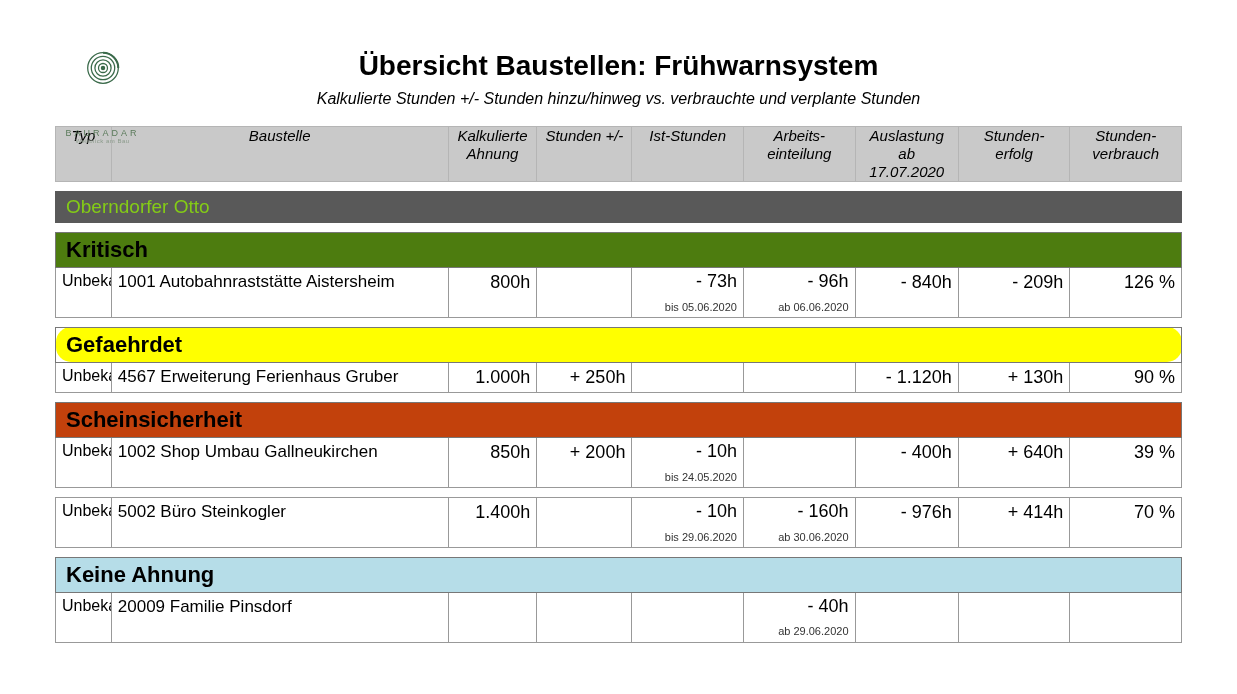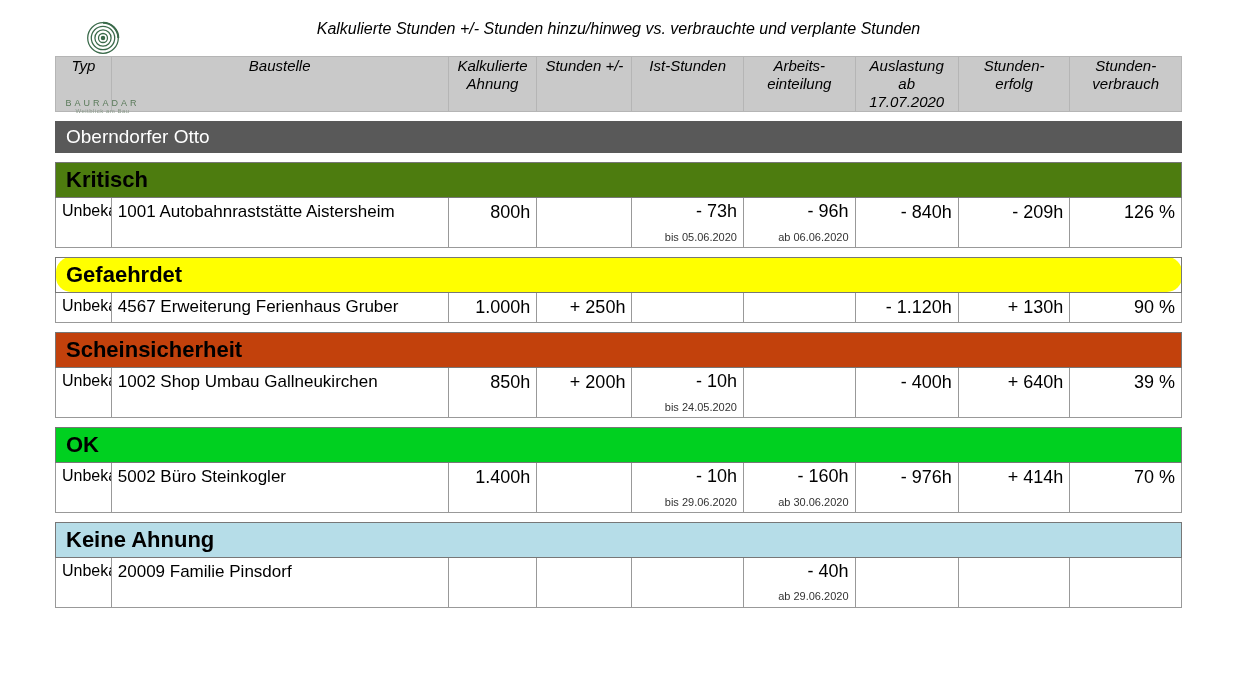--- a/index.html
+++ b/index.html
@@ -76,21 +76,21 @@
   .col-kalk  { width: 86px; }
   .col-pm    { width: 92px; }
   .col-ist   { width: 108px; }
   .col-arb   { width: 108px; }
   .col-ausl  { width: 100px; }
   .col-erf   { width: 108px; }
   .col-verbr { width: 108px; }
 
   tr.owner td {
     background: #595959;
-    color: #ffffff;
+    color: #84cc16;
     font-size: 19px;
     padding: 4px 10px;
     border: 1px solid #595959;
   }
   tr.group td {
     font-size: 22px;
     font-weight: bold;
     padding: 4px 10px;
     border-left: 1px solid #777;
     border-right: 1px solid #777;
@@ -149,20 +149,21 @@
           <circle cx="20" cy="20" r="13"></circle>
         <circle cx="20" cy="20" r="9"></circle>
           <circle cx="20" cy="20" r="5"></circle>
         <path d="M20 3 A17 17 0 0 1 37 20" stroke-width="2.2"></path>
       </g>
       <circle cx="20" cy="20" r="2.5" fill="#3a6a4a"></circle>
     </svg>
     <div class="logo-text">BAURADAR</div>
     <div class="logo-sub">Weitblick am Bau</div>
   </div>
+  <h1>Übersicht Baustellen: Frühwarnsystem</h1>
   <div class="subtitle">Kalkulierte Stunden +/- Stunden hinzu/hinweg vs. verbrauchte und verplante Stunden</div>
 </div>
 
 <table>
   <colgroup>
     <col class="col-typ">
       <col class="col-site">
       <col class="col-kalk">
     <col class="col-pm">
       <col class="col-ist">
@@ -250,23 +251,20 @@
           <span class="note">bis 24.05.2020</span>
         </td>
         <td></td>
         <td class="num">- 400h</td>
         <td class="num">+ 640h</td>
         <td class="num">39 %</td>
       </tr>
       <tr class="spacer">
         <td colspan="9"></td>
       </tr>
-      <tr class="group">
-        <td colspan="9" class="g-ok">OK</td>
-      </tr>
       <tr class="data">
         <td class="typ">Unbekannt</td>
         <td>5002 Büro Steinkogler</td>
         <td class="num">1.400h</td>
         <td class="num"></td>
         <td>
           <span class="val">- 10h</span>
           <span class="note">bis 29.06.2020</span>
         </td>
         <td>

